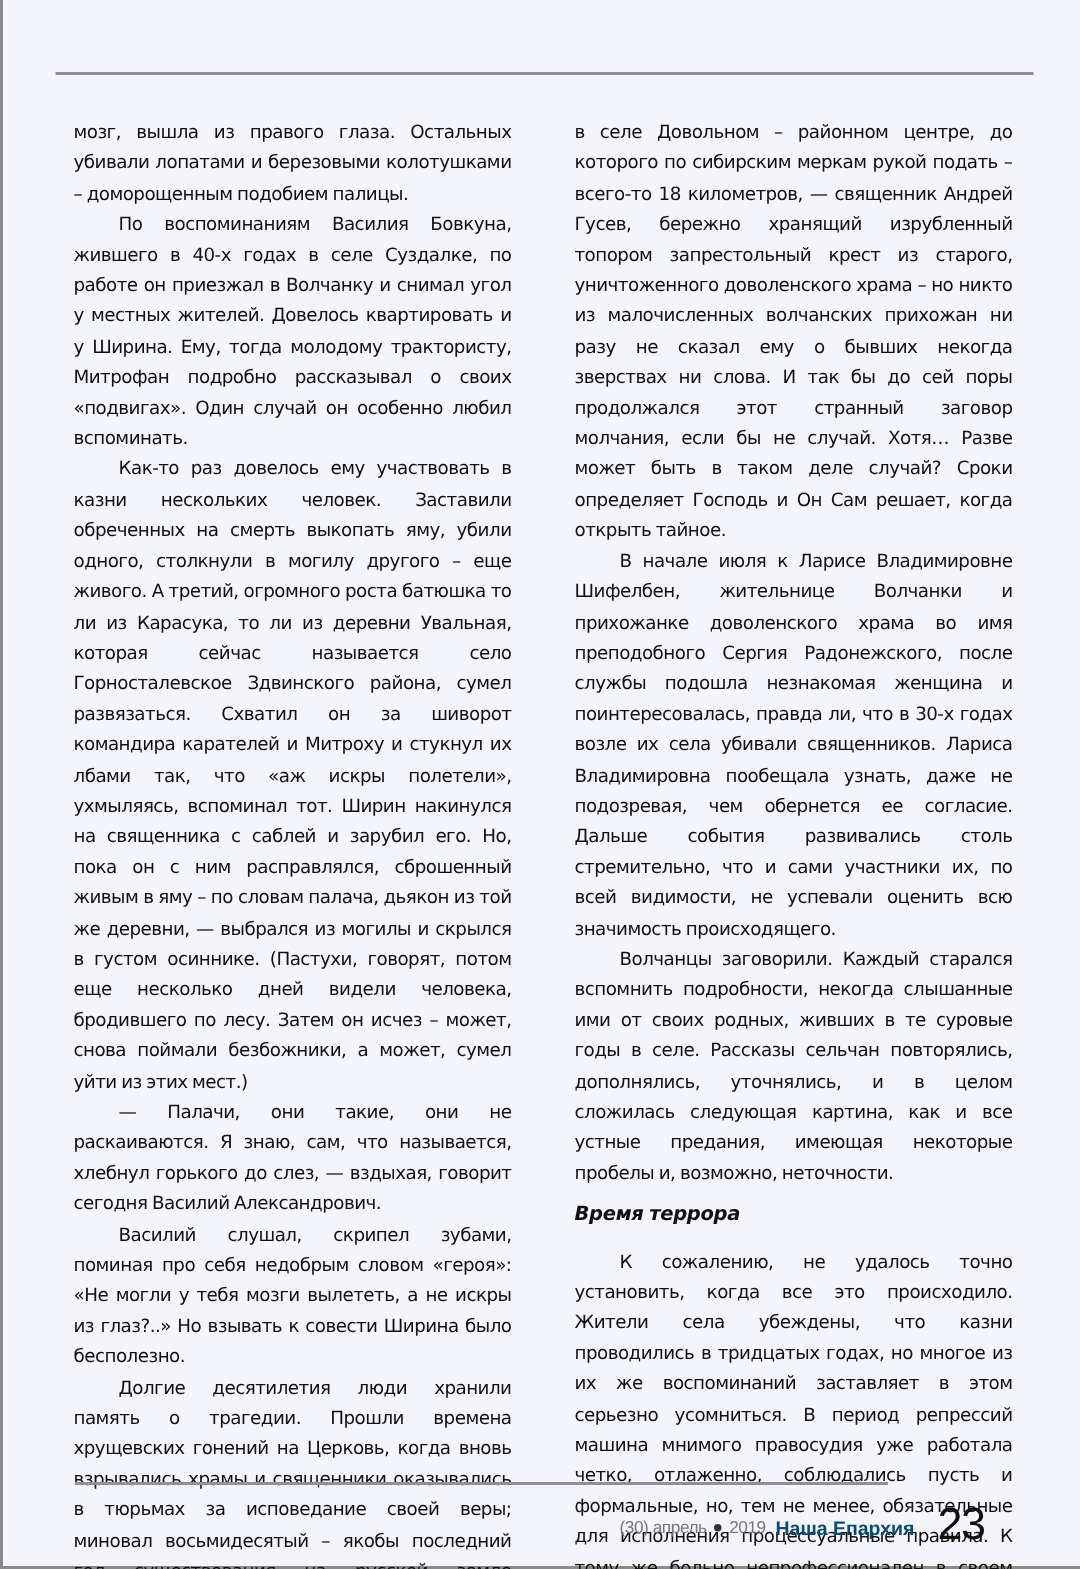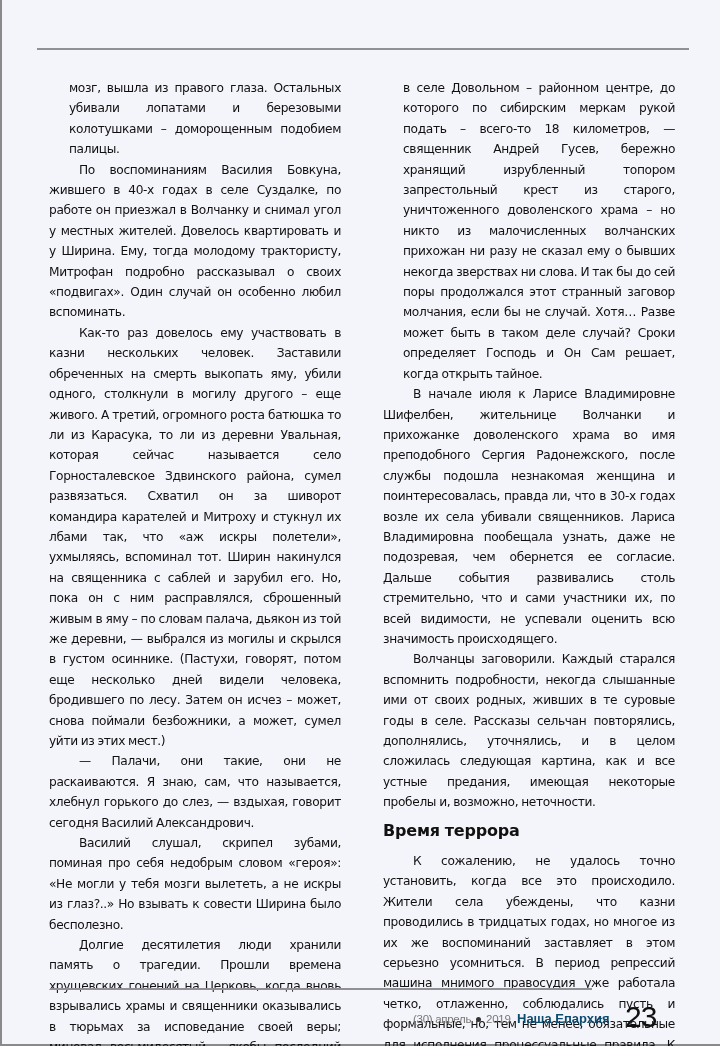--- a/index.html
+++ b/index.html
@@ -48,26 +48,27 @@
     text-align: justify;
     letter-spacing: -0.35px;
     word-spacing: -0.5px;
   }
   .col-left { left: 49px; }
   .col-right { left: 383px; }
   .para {
     margin: 0;
     text-indent: 30px;
   }
-  .para.noindent { text-indent: 0; margin-left: 20px; }
+  .para.noindent { text-indent: 0; }
   .subhead {
     font-weight: bold;
+    font-style: italic;
     margin: 8px 0 10px 0;
     padding-left: 0;
-    font-size: 16px;
+    font-size: 13px;
     letter-spacing: -0.2px;
   }
   .footer {
     position: absolute;
     top: 998px;
     left: 401px;
     width: 300px;
     height: 40px;
     font-family: "Liberation Sans", sans-serif;
   }

